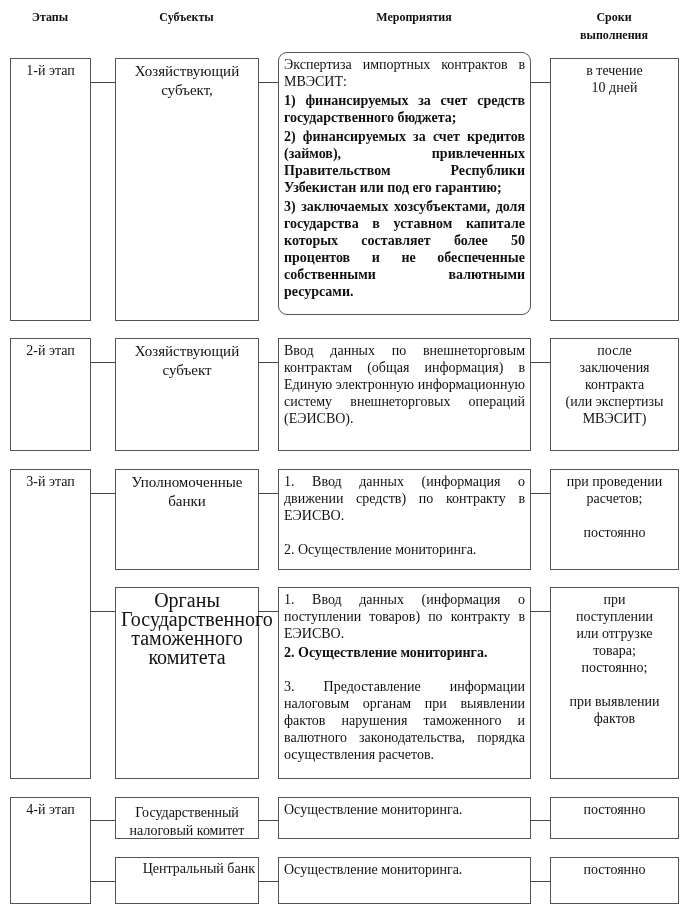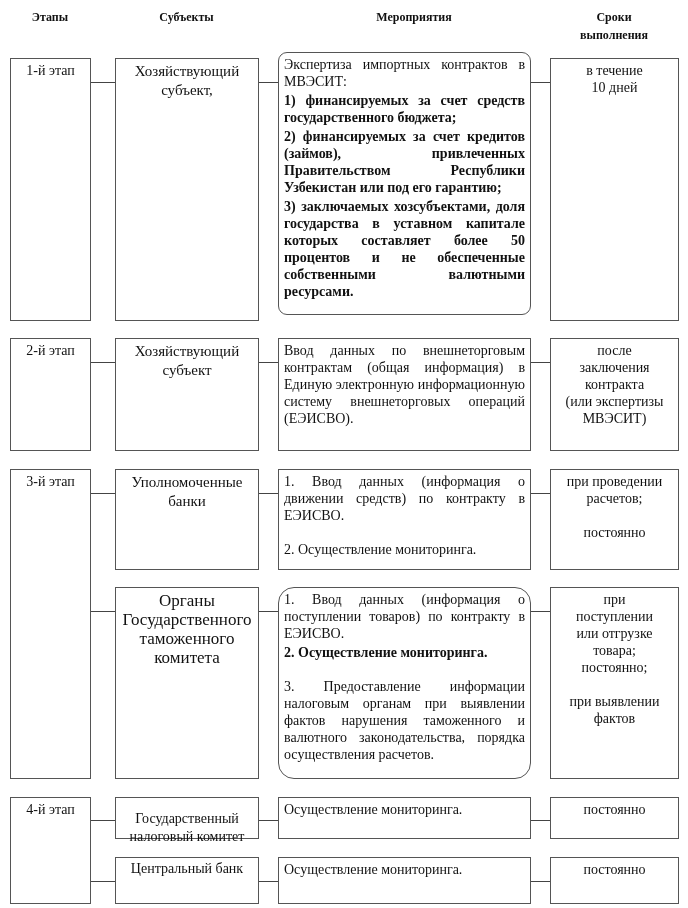--- a/index.html
+++ b/index.html
@@ -93,28 +93,28 @@
   <p class="bgap">2. Осуществление мониторинга.</p>
 </div>
 <div class="line" style="left:531px;top:493px;width:19px;"></div>
 <div class="box center" style="left:550px;top:469px;width:129px;height:101px;">
   <div>при проведении</div>
   <div>расчетов;</div>
   <div style="height:17px;"></div>
   <div>постоянно</div>
 </div>
 
-<div class="box center" style="left:115px;top:587px;width:144px;height:192px;font-size:17px;line-height:19px;">
+<div class="box center" style="left:115px;top:587px;width:144px;height:192px;font-size:20px;line-height:19px;">
   <div>Органы</div>
   <div>Государственного</div>
   <div>таможенного</div>
   <div>комитета</div>
 </div>
 <div class="line" style="left:259px;top:611px;width:19px;"></div>
-<div class="box" style="left:278px;top:587px;width:253px;height:192px;border-radius:16px;">
+<div class="box" style="left:278px;top:587px;width:253px;height:192px;">
   <p>1. Ввод данных (информация о поступлении товаров) по контракту в ЕЭИСВО.</p>
   <p class="gap">2. Осуществление мониторинга.</p>
   <p class="bgap">3. Предоставление информации налоговым органам при выявлении фактов нарушения таможенного и валютного законодательства, порядка осуществления расчетов.</p>
 </div>
 <div class="line" style="left:531px;top:611px;width:19px;"></div>
 <div class="box center" style="left:550px;top:587px;width:129px;height:192px;">
   <div>при</div>
   <div>поступлении</div>
   <div>или отгрузке</div>
   <div>товара;</div>
@@ -123,34 +123,34 @@
   <div>при выявлении</div>
   <div>фактов</div>
 </div>
 
 <div class="box center" style="left:10px;top:797px;width:81px;height:107px;">
   <span>4-й этап</span>
 </div>
 <div class="line" style="left:91px;top:820px;width:24px;"></div>
 <div class="line" style="left:91px;top:881px;width:24px;"></div>
 
-<div class="box center" style="left:115px;top:797px;width:144px;height:42px;font-size:14px;line-height:18px;padding:12px 3px;">
+<div class="box center" style="left:115px;top:797px;width:144px;height:42px;font-size:14px;line-height:18px;padding:6px 3px;">
   <div>Государственный</div>
   <div>налоговый комитет</div>
 </div>
 <div class="line" style="left:259px;top:820px;width:19px;"></div>
 <div class="box" style="left:278px;top:797px;width:253px;height:42px;">
   <div>Осуществление мониторинга.</div>
 </div>
 <div class="line" style="left:531px;top:820px;width:19px;"></div>
 <div class="box center" style="left:550px;top:797px;width:129px;height:42px;">
   <div>постоянно</div>
 </div>
 
-<div class="box center" style="left:115px;top:857px;width:144px;height:47px;font-size:14px;line-height:18px;padding:2px 14px;">
+<div class="box center" style="left:115px;top:857px;width:144px;height:47px;font-size:14px;line-height:18px;padding:2px 3px;text-align:right;">
   <div>Центральный банк</div>
 </div>
 <div class="line" style="left:259px;top:881px;width:19px;"></div>
 <div class="box" style="left:278px;top:857px;width:253px;height:47px;">
   <div>Осуществление мониторинга.</div>
 </div>
 <div class="line" style="left:531px;top:881px;width:19px;"></div>
 <div class="box center" style="left:550px;top:857px;width:129px;height:47px;">
   <div>постоянно</div>
 </div>

